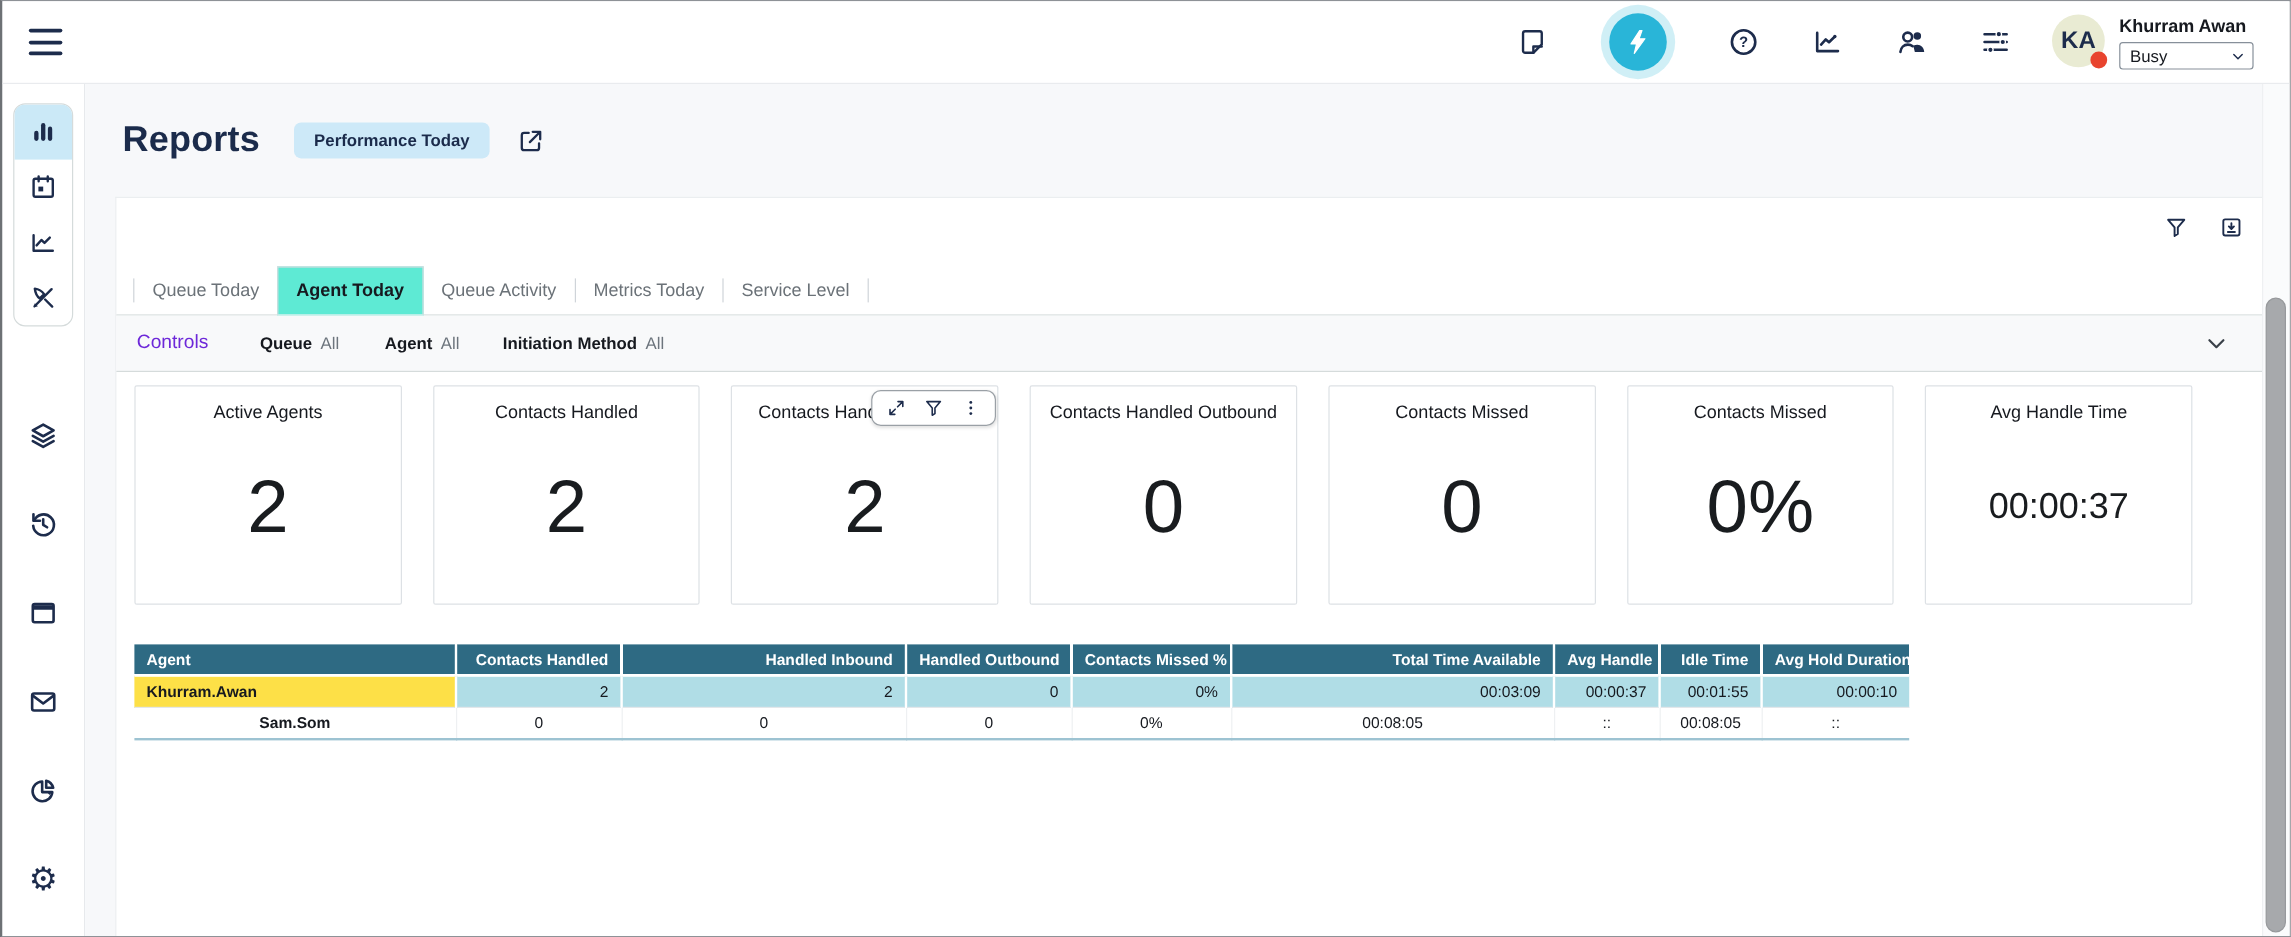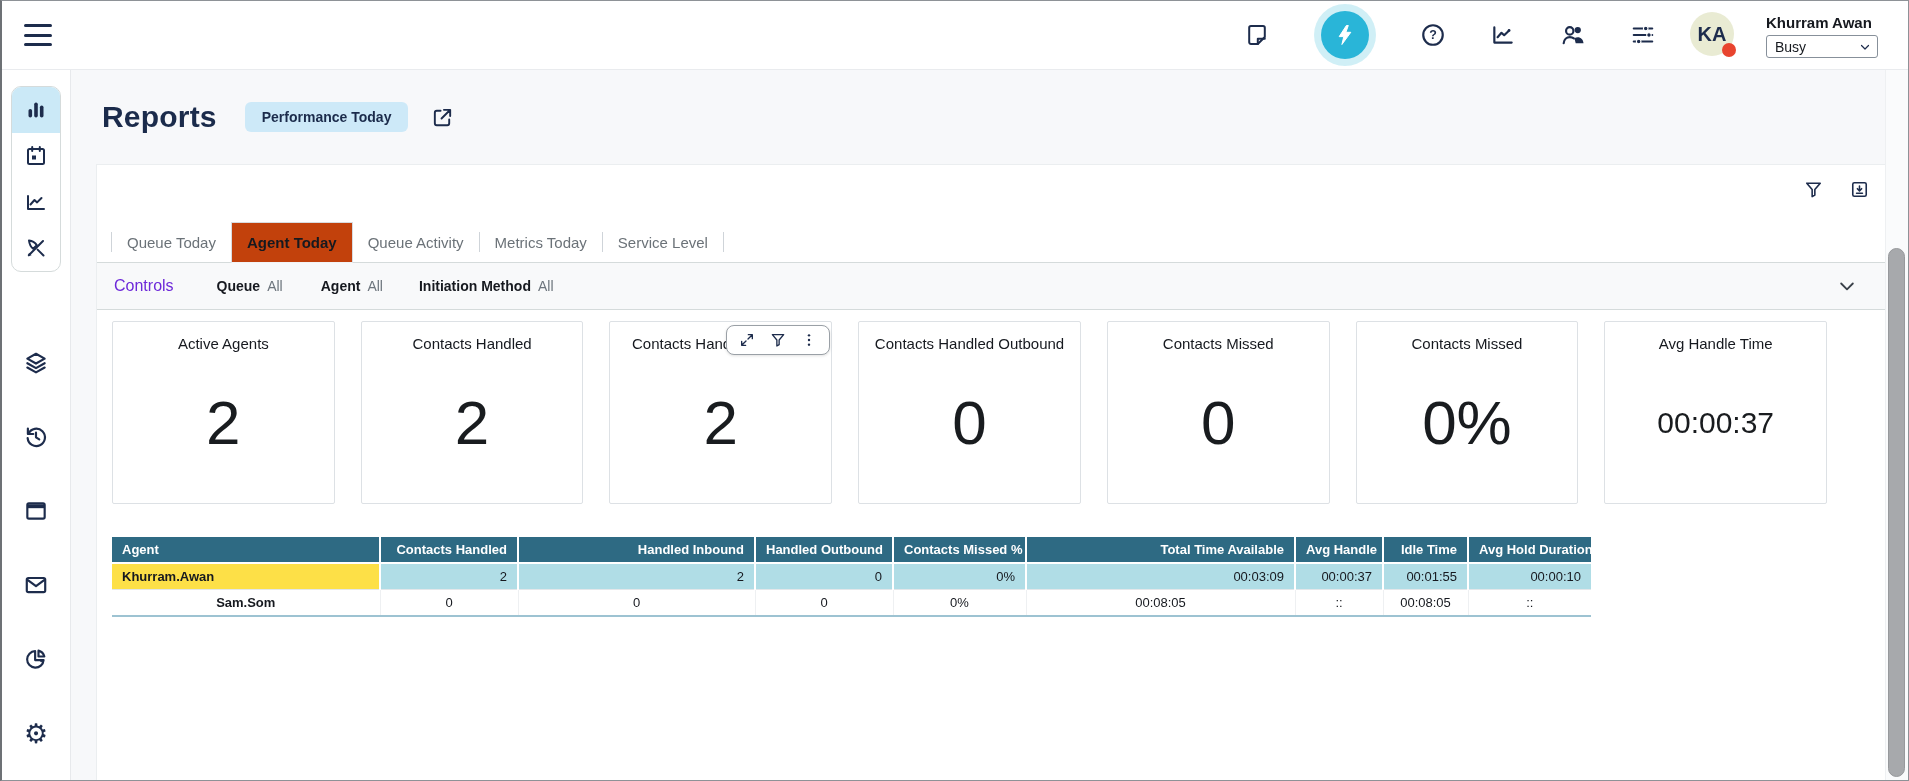--- a/index.html
+++ b/index.html
@@ -24,21 +24,21 @@
   .boost-btn { width:62px; height:62px; border-radius:50%; background:rgba(41,181,216,.22);
                display:flex; align-items:center; justify-content:center; cursor:pointer; }
   .boost-inner { width:48px; height:48px; border-radius:50%; background:#29b5d8;
                  display:flex; align-items:center; justify-content:center; }
   .user-block { display:flex; align-items:flex-start; margin-left:34px; gap:12px; }
   .avatar { width:44px; height:44px; border-radius:50%; background:#e9ebd3; position:relative;
             display:flex; align-items:center; justify-content:center;
             font-weight:bold; font-size:20px; color:#1d2c4c; }
   .status-dot { position:absolute; right:-2px; bottom:-1px; width:14px; height:14px;
                 border-radius:50%; background:#e8442e; }
-  .user-meta { display:flex; flex-direction:column; gap:4px; padding-top:2px;margin-left:20px; }
+  .user-meta { display:flex; flex-direction:column; gap:4px; padding-top:2px; }
   .user-name { font-weight:bold; font-size:15px; color:#16191f; }
   .status-select { width:112px; height:23px; border:1px solid #87909a; border-radius:3px;
                    background:#fff; font-size:14px; color:#16191f; display:flex;
                    align-items:center; padding:0 6px 0 8px; cursor:pointer; justify-content:space-between;}
 
   
   .layout { display:flex; height:711px; }
   .sidebar { width:69px; background:#fff; border-right:1px solid #e7e9ec; padding-top:16px;
              display:flex; flex-direction:column; align-items:center; }
   .side-group { width:50px; border:1px solid #d5dbdb; border-radius:10px; background:#fff; overflow:hidden; }
@@ -63,21 +63,21 @@
 
   
   .panel { position:absolute; top:94px; left:25px; right:22px; bottom:0; background:#fff;
            border:1px solid #ebeef0; border-bottom:none; }
   .panel-icons { position:absolute; top:15px; right:16px; display:flex; gap:27px; }
   .panel-icons .pi { cursor:pointer; }
 
   .tabs-row { margin-top:57px; height:41px; border-bottom:1px solid #d5dbdb;
               display:flex; align-items:stretch; padding-left:14px; }
   .tab { display:flex; align-items:center; padding:0 15px; font-size:15px; color:#6b7278; cursor:pointer; }
-  .tab.active { background:#c2410c; border:1px solid #d8dbe0; border-bottom-color:#f2f3f5;
+  .tab.active { background:#5eead4; border:1px solid #d8dbe0; border-bottom-color:#f2f3f5;
                 margin-bottom:-1px; color:#16191f; font-weight:bold; }
   .tab-div { width:1px; background:#cfd4d9; margin:10px 0; }
 
   .controls-row { height:47px; background:#f8f9fa; border-bottom:1px solid #d5dbdb;
                   display:flex; align-items:center; padding:0 28px 0 17px; }
   .controls-title { font-size:16px; color:#6d28d9; }
   .ctrl-group { display:flex; align-items:baseline; gap:7px; cursor:pointer; }
   .ctrl-label { font-size:14px; font-weight:bold; color:#16191f; }
   .ctrl-value { font-size:14px; color:#6d757d; }
   .cg-1 { margin-left:43px; } .cg-2 { margin-left:38px; } .cg-3 { margin-left:36px; }

